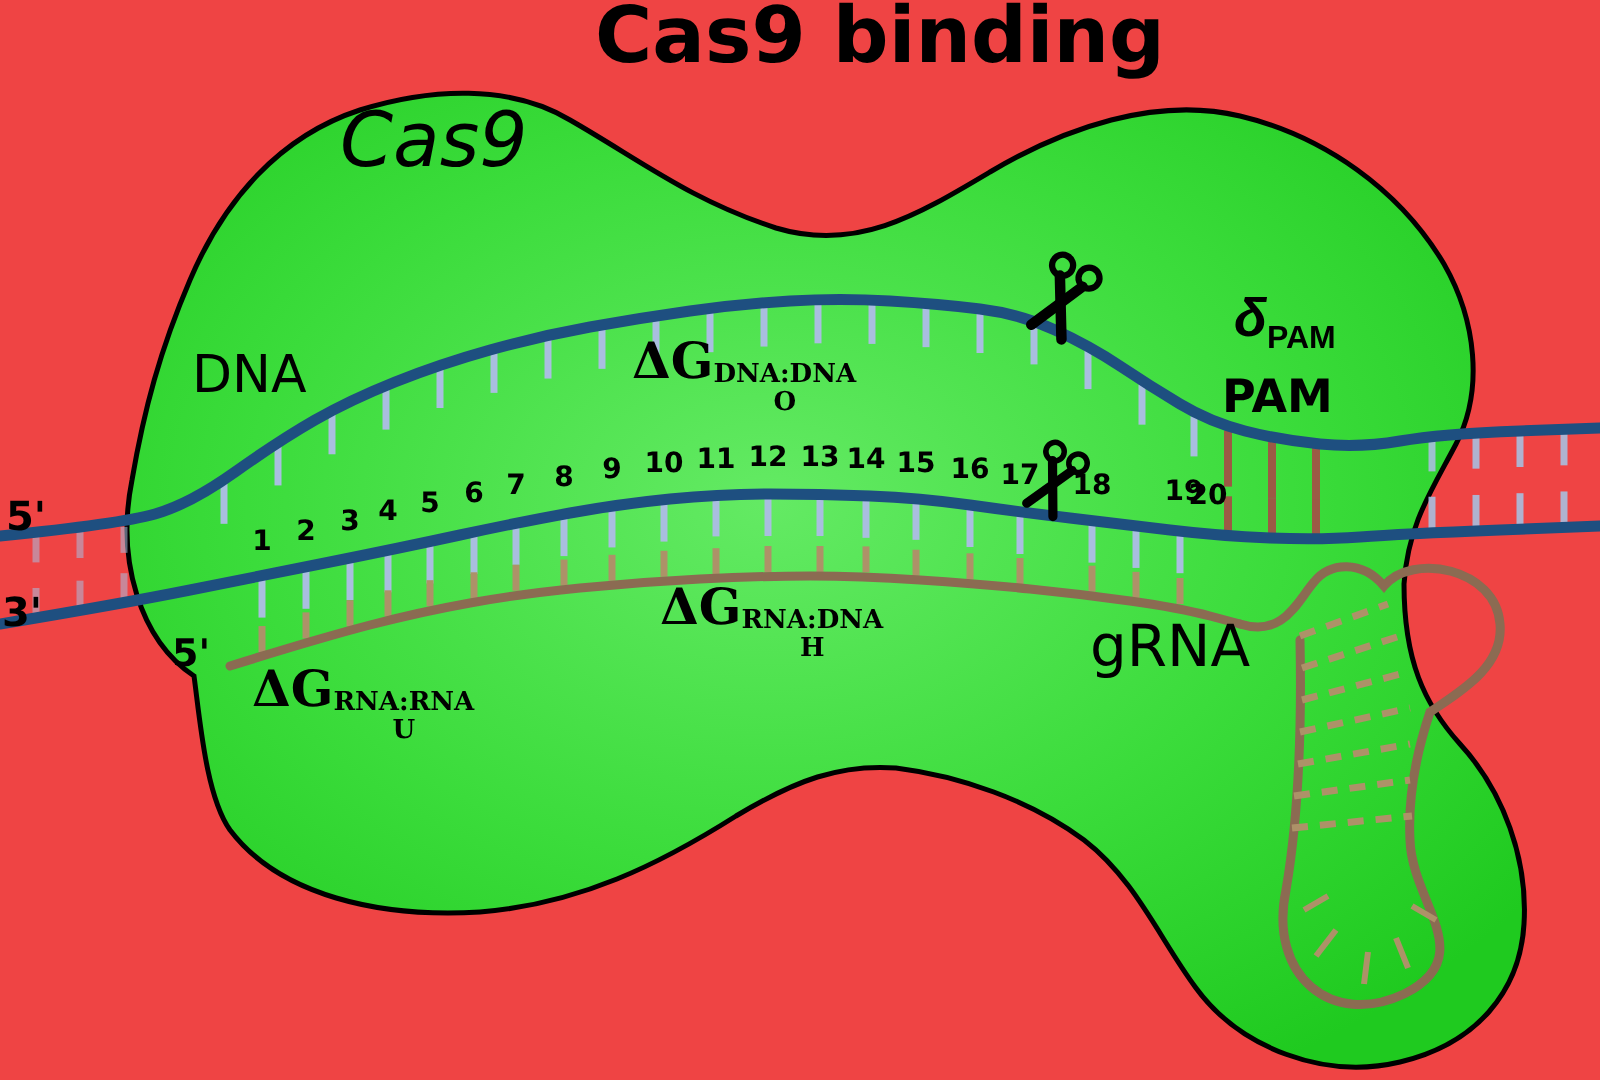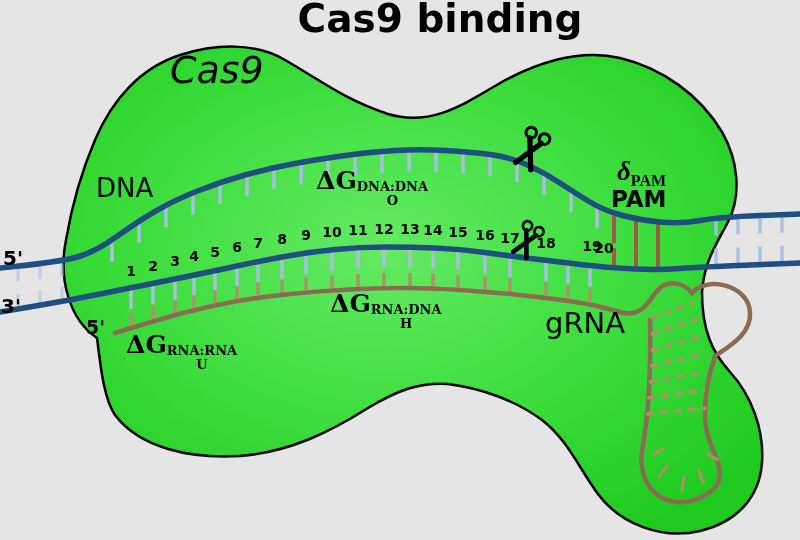--- a/index.html
+++ b/index.html
@@ -1,34 +1,34 @@
 <!DOCTYPE html>
 <html style="--dna-strand: #1e4f80; --dna-tick: #a9bedf; --rna-strand: #8b6b52; --rna-tick: #ad9268; --pam-tick: #9c5a45;"><head>
 <meta charset="utf-8">
 <style>
   html,body{margin:0;padding:0;background:#fff;}
-  #stage{position:relative;width:800px;height:540px;background:#e5e5e5;overflow:hidden;
+  #stage{position:relative;width:800px;height:540px;background:#ef4444;overflow:hidden;
          font-family:"DejaVu Sans","Liberation Sans",sans-serif;color:#000;}
   #diagram-svg{position:absolute;left:0;top:0;}
   .lbl{position:absolute;white-space:nowrap;}
   #title{left:240px;top:-4px;width:400px;text-align:center;font-size:39px;font-weight:bold;letter-spacing:0px;}
   #cas9-label{left:170px;top:48px;font-size:38px;font-style:italic;}
   #dna-label{left:96px;top:173px;font-size:26px;}
   #five-prime-top{left:3px;top:246px;font-size:20px;font-weight:bold;}
   #three-prime{left:1px;top:294px;font-size:20px;font-weight:bold;}
   #five-prime-grna{left:86px;top:316px;font-size:19px;font-weight:bold;}
   #grna-label{left:545px;top:306px;font-size:29px;}
   #pam-label{left:611px;top:186px;font-size:23px;font-weight:bold;}
   .mathlabel{position:absolute;white-space:nowrap;font-family:"DejaVu Serif","Liberation Serif",serif;font-weight:bold;}
   .dg{font-size:25px;}
   .stack{display:inline-flex;flex-direction:column;align-items:center;font-size:13px;line-height:1.1;transform:translateY(2px);}
   #dgo{left:316px;top:166px;}
   #dgh{left:330px;top:289px;}
   #dgu{left:126px;top:330px;}
-  #delta-pam{left:617px;top:156px;font-family:Liberation Serif, serif;}
+  #delta-pam{left:617px;top:144px;font-family:Liberation Sans, sans-serif;}
   .dpam-delta{font-size:27px;font-style:italic;font-weight:600;}
   .dpam-sub{font-size:16px;font-weight:bold;vertical-align:-6px;}
   .posnum{position:absolute;font-size:14px;font-weight:bold;transform:translate(-50%,-50%);}
   #equation{left:36px;top:466px;font-family:"DejaVu Serif","Liberation Serif",serif;font-size:30px;font-weight:bold;}
   #equation .sub{font-size:19px;vertical-align:-7px;font-weight:bold;}
   #equation .delta{font-style:italic;font-weight:600;}
 </style>
 </head>
 <body>
 

